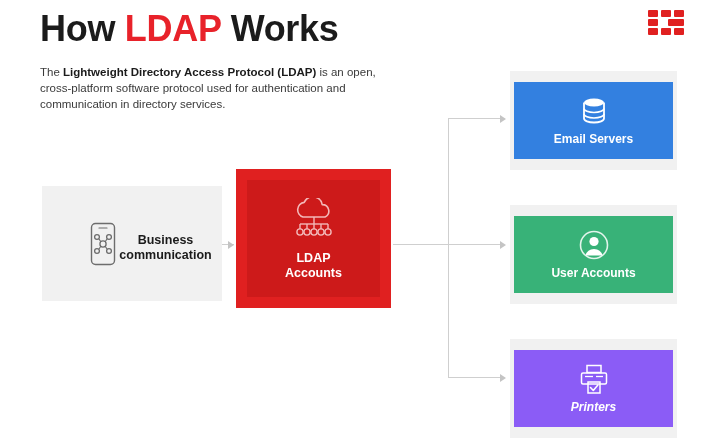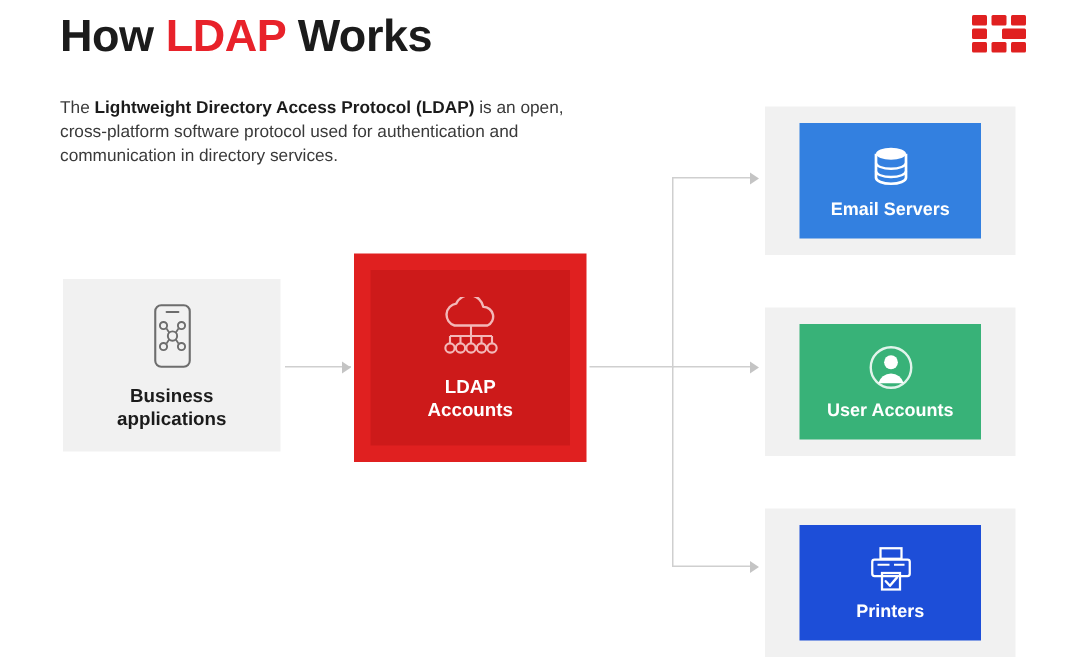--- a/index.html
+++ b/index.html
@@ -6,21 +6,21 @@
   body{
     width:720px;height:448px;overflow:hidden;position:relative;
     background:#ffffff;
     font-family:"Liberation Sans","DejaVu Sans",sans-serif;
     -webkit-font-smoothing:antialiased;
   }
 
   
   .page-title{
     position:absolute;left:40px;top:8px;
-    font-size:30px;font-weight:bold;letter-spacing:-0.3px;
+    font-size:36px;font-weight:bold;letter-spacing:-0.3px;
     color:#1b1b1b;white-space:nowrap;
   }
   .page-title .accent{color:#E8222A;}
 
   .intro{
     position:absolute;left:40px;top:64px;width:350px;
     font-size:11.5px;line-height:16px;color:#3a3a3a;
   }
   .intro b{color:#1b1b1b;font-weight:bold;}
 
@@ -41,21 +41,21 @@
 
   
   .node-label{
     font-weight:bold;text-align:center;line-height:15px;
   }
 
   
   .source-node{
     position:absolute;left:42px;top:186px;width:145px;height:115px;
     background:#F1F1F1;
-    display:flex;flex-direction:column;align-items:center;justify-content:center;
+    display:flex;flex-direction:row;align-items:center;justify-content:center;padding-left:35px;
   }
   .source-node .node-label{font-size:12.5px;color:#1b1b1b;margin-top:9px;}
   .source-node .icon-wrap{height:48px;display:flex;align-items:center;}
 
   
   .central-node{
     position:absolute;left:236px;top:169px;width:155px;height:139px;
     background:#E02020;
     display:flex;align-items:center;justify-content:center;
   }
@@ -66,21 +66,21 @@
   .central-node .node-label{font-size:12.5px;color:#ffffff;margin-top:8px;}
   .central-node .icon-wrap{height:46px;display:flex;align-items:center;}
 
   
   .target-frame{
     position:absolute;left:510px;width:167px;height:99px;
     background:#F1F1F1;
     display:flex;align-items:center;justify-content:center;
   }
   .target-box{
-    width:121px;height:77px;
+    width:159px;height:77px;
     display:flex;flex-direction:column;align-items:center;justify-content:center;
   }
   .target-box .node-label{font-size:12px;color:#ffffff;margin-top:5px;}
   .target-box .icon-wrap{height:32px;display:flex;align-items:center;}
   #frame-email{top:71px;}
   #frame-users{top:205px;}
   #frame-printers{top:339px;}
 
   
   .conn{position:absolute;background:#CFCFCF;}
@@ -145,21 +145,21 @@
       <circle cx="10" cy="30" r="2.4" fill="none" stroke="#6d6d6d" stroke-width="1.3"></circle>
       <circle cx="22" cy="30" r="2.4" fill="none" stroke="#6d6d6d" stroke-width="1.3"></circle>
       <line x1="12" y1="18" x2="14" y2="21" stroke="#6d6d6d" stroke-width="1.2"></line>
       <line x1="20" y1="18" x2="18" y2="21" stroke="#6d6d6d" stroke-width="1.2"></line>
       <line x1="12" y1="28" x2="14" y2="25" stroke="#6d6d6d" stroke-width="1.2"></line>
       <line x1="20" y1="28" x2="18" y2="25" stroke="#6d6d6d" stroke-width="1.2"></line>
     </svg>
   </span>
   <div class="node-label">
     <div>Business</div>
-    <div>applications</div>
+    <div>communication</div>
   </div>
 </div>
 
 <div class="central-node">
   <div class="central-inner">
     <span class="icon-wrap">
       <svg width="50" height="44" viewBox="0 0 50 44">
         <path d="M14 19 a7.5 7.5 0 0 1 1.2 -14.6 a9.5 9.5 0 0 1 18 2.2 a6.5 6.5 0 0 1 2.8 12.4 z" fill="none" stroke="#f3b8b8" stroke-width="1.6" stroke-linejoin="round"></path>
         <line x1="25" y1="19" x2="25" y2="26" stroke="#f3b8b8" stroke-width="1.4"></line>
         <line x1="11" y1="26" x2="39" y2="26" stroke="#f3b8b8" stroke-width="1.4"></line>
@@ -203,21 +203,21 @@
         <circle cx="16" cy="16" r="13.5" fill="none" stroke="#ffffff" stroke-width="1.6" opacity="0.85"></circle>
         <circle cx="16" cy="12.5" r="4.6" fill="#ffffff"></circle>
         <path d="M7.5 26.5 a8.8 8.8 0 0 1 17 0 z" fill="#ffffff"></path>
       </svg>
     </span>
     <div class="node-label">User Accounts</div>
   </div>
 </div>
 
 <div class="target-frame" id="frame-printers">
-  <div class="target-box" style="background:#1d4ed8;">
+  <div class="target-box" style="background:#8b5cf6;font-style:italic;">
     <span class="icon-wrap">
       <svg width="34" height="32" viewBox="0 0 34 32">
         <rect x="10" y="2.5" width="14" height="7" fill="none" stroke="#ffffff" stroke-width="1.5"></rect>
         <rect x="4.5" y="10" width="25" height="11" rx="1.5" fill="none" stroke="#ffffff" stroke-width="1.5"></rect>
         <line x1="8" y1="13.5" x2="16" y2="13.5" stroke="#ffffff" stroke-width="1.3"></line>
         <line x1="19" y1="13.5" x2="26" y2="13.5" stroke="#ffffff" stroke-width="1.3"></line>
         <rect x="11" y="19" width="12" height="11" fill="none" stroke="#ffffff" stroke-width="1.5"></rect>
         <path d="M13.5 24.5 l2.8 3 l4.6 -5.4" fill="none" stroke="#ffffff" stroke-width="1.6" stroke-linecap="round" stroke-linejoin="round"></path>
       </svg>
     </span>

